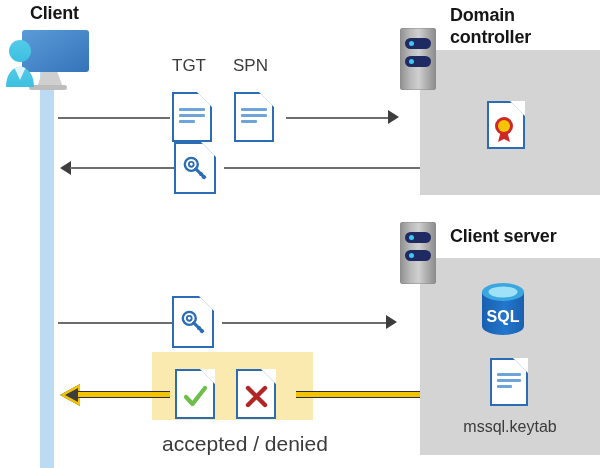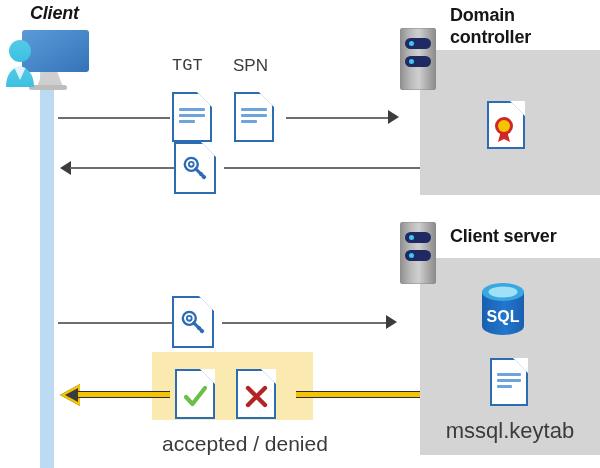--- a/index.html
+++ b/index.html
@@ -13,21 +13,21 @@
   
   .panel{background:#d4d4d4;}
   #dc-panel{left:420px;top:50px;width:180px;height:145px;}
   #linux-panel{left:420px;top:258px;width:180px;height:197px;}
 
   
   .title{
     font-weight:bold;font-size:18px;color:#161616;line-height:1.22;
     letter-spacing:-0.2px;
   }
-  #client-title{left:30px;top:3px;width:140px;font-style:italic;}
+  #client-title{left:30px;top:3px;width:140px;}
   #dc-title{left:450px;top:5px;width:150px;}
   #linux-title{left:450px;top:226px;width:150px;}
 
   
   #lifeline{left:40px;top:68px;width:14px;height:400px;background:#bcdbf2;}
 
   
   #client-icon{left:5px;top:24px;width:90px;height:72px;}
 
   
@@ -67,21 +67,21 @@
   
   .markglyph{position:absolute;left:7px;top:14px;width:27px;height:27px;}
 
   
   .doclabel{font-size:17px;color:#3b3b3b;}
 
   
   #highlight{left:152px;top:352px;width:161px;height:68px;background:#fbeab0;}
 
   #caption{left:130px;top:432px;width:230px;text-align:center;font-size:21px;color:#3b3b3b;}
-  #keytab-label{left:420px;top:418px;width:180px;text-align:center;font-size:22px;color:#3b3b3b;}
+  #keytab-label{left:420px;top:418px;width:180px;text-align:center;font-size:16px;color:#3b3b3b;}
 </style>
 </head>
 <body>
 
 <div class="abs panel" id="dc-panel"></div>
 <div class="abs panel" id="linux-panel"></div>
 
 <div class="abs" id="lifeline"></div>
 
 <div class="abs title" id="client-title">Client</div>
@@ -174,21 +174,21 @@
         <i class="short"></i>
     </div>
   </div>
 </div>
 <div class="abs" id="keytab-label">mssql.keytab</div>
 
 <div class="abs hline" style="left:58px;top:117px;width:112px;"></div>
 <div class="abs hline" style="left:286px;top:117px;width:104px;"></div>
 <div class="abs arrow-r" style="left:388px;top:110px;"></div>
 
-<div class="abs doclabel" style="left:172px;top:56px;font-family:Liberation Mono, monospace;">TGT</div>
+<div class="abs doclabel" style="left:172px;top:56px;">TGT</div>
 <div class="abs doclabel" style="left:233px;top:56px;">SPN</div>
 
 <div class="abs" style="left:172px;top:92px;">
   <div class="doc">
     <div class="body"></div>
       <div class="fold"></div>
       <div class="foldedge"></div>
     <div class="lines">
         <i></i>
         <i></i>

